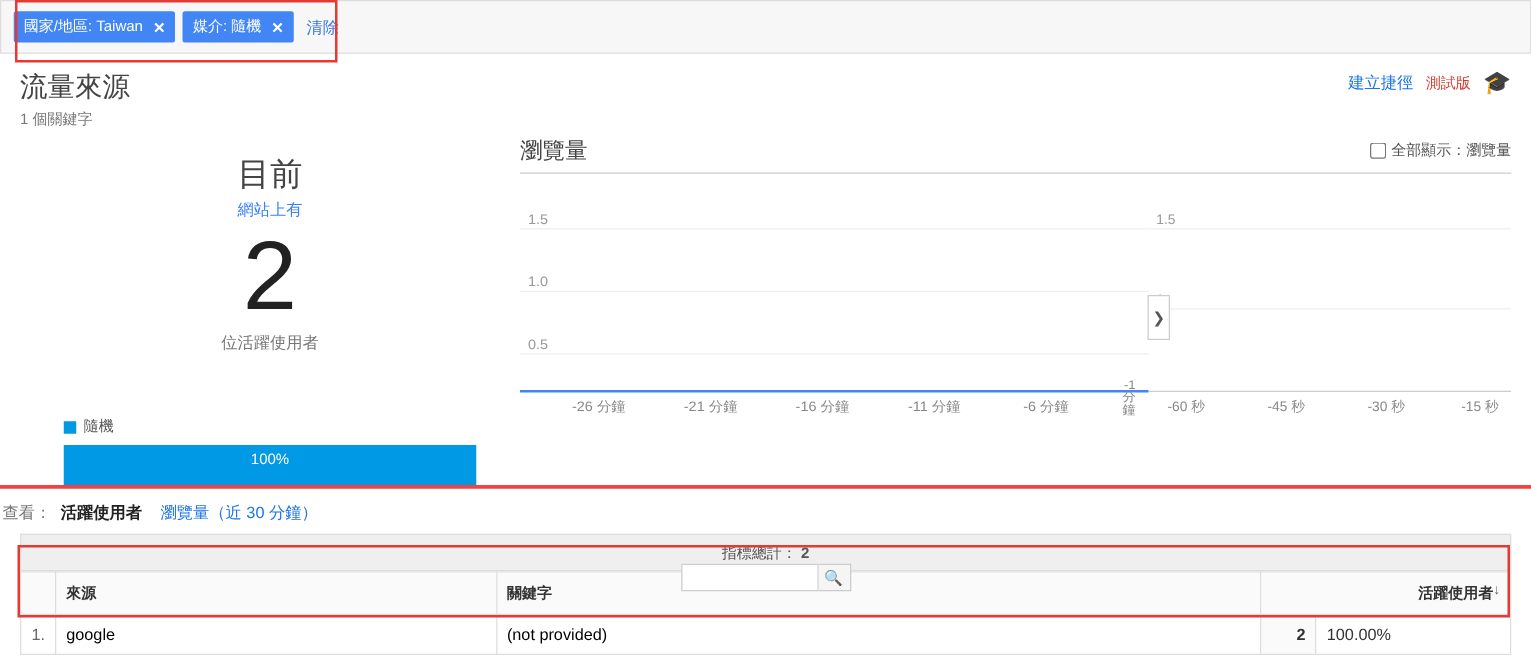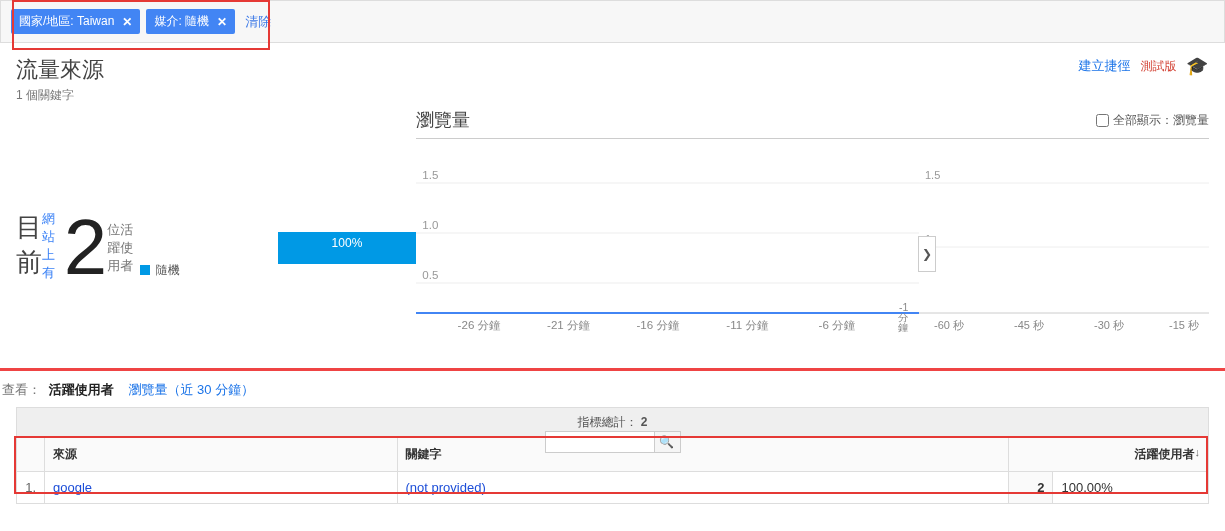--- a/index.html
+++ b/index.html
@@ -10,21 +10,21 @@
   .clear-link { color: #3b78e7; margin-left: 4px; cursor: pointer; font-size: 13px; }
   .anno-box { position: absolute; border: 2px solid #e53935; pointer-events: none; }
   .header-row { display: flex; justify-content: space-between; align-items: flex-start; padding: 12px 16px 4px 16px; }
   .page-title { font-size: 22px; font-weight: normal; color: #444; }
   .subtitle { color: #777; font-size: 12px; margin-top: 2px; }
   .header-right { display: flex; align-items: center; gap: 10px; color: #555; }
   .link-blue { color: #1a73e8; cursor: pointer; }
   .badge-beta { color: #d23f31; font-size: 12px; }
   .grad-icon { font-size: 18px; color: #555; }
   .main-flex { display: flex; padding: 0 16px; gap: 0; }
-  .left-col { width: 400px; display: flex; flex-direction: row; align-items: center; padding-top: 14px; }
+  .left-col { width: 400px; display: flex; flex-direction: column; align-items: center; padding-top: 14px; }
   .big-label { font-size: 26px; color: #444; }
   .sub-label { color: #3b82f6; font-size: 13px; margin-top: 2px; }
   .big-number { font-size: 78px; color: #222; font-weight: 300; margin: 4px 0 0 0; line-height: 1; }
   .users-label { color: #777; font-size: 13px; margin-top: 6px; }
   .legend-row { width: 330px; margin-top: 50px; display: flex; align-items: center; font-size: 12px; color: #555; }
   .legend-sq { width: 10px; height: 10px; background: #0099e5; display: inline-block; margin-right: 6px; }
   .progress-wrap { width: 330px; height: 32px; background: #eee; margin-top: 6px; position: relative; text-align: center; }
   .progress-fill { position: absolute; left: 0; top: 0; bottom: 0; background: #0099e5; width: 100%; }
   .progress-text { position: relative; color: #fff; font-size: 12px; line-height: 22px; }
   .right-col { flex: 1; padding-top: 0; }
@@ -43,21 +43,21 @@
   .view-links .active { color: #222; font-weight: bold; }
   .metric-bar { background: #efefef; border: 1px solid #ddd; margin: 8px 16px 0 16px; padding: 6px 8px; display: flex; align-items: center; justify-content: space-between; font-size: 12px; color: #555; position: relative; height: 30px; flex-direction: column; }
   .search-wrap { display: flex; align-items: center; }
   .search-input { height: 22px; width: 110px; border: 1px solid #ccc; padding: 0 4px; font-size: 12px; }
   .search-btn { height: 22px; width: 26px; border: 1px solid #ccc; border-left: none; background: #f5f5f5; cursor: pointer; font-size: 12px; display: flex; align-items: center; justify-content: center; }
   table.data { width: calc(100% - 32px); margin: 0 16px 16px 16px; border-collapse: collapse; font-size: 13px; }
   table.data th { background: #fafafa; border: 1px solid #ddd; text-align: left; padding: 8px; font-weight: bold; color: #333; font-size: 12px; }
   table.data th.right { text-align: right; }
   table.data td { border: 1px solid #ddd; padding: 8px; }
   table.data td.num-cell { text-align: right; background: #fafafa; font-weight: bold; }
-  .row-link { color: #1d4ed8; cursor: pointer; text-align: right; }
+  .row-link { color: #000000; cursor: pointer; text-align: right; }
   .sort-arrow { float: right; color: #666; font-size: 11px; }
   .anno-chips { left: 12px; top: 0px; width: 258px; height: 50px; }
   .anno-table { left: 14px; top: 436px; width: 1194px; height: 58px; }
 </style>
 </head>
 <body>
 
 <div class="topbar">
   <span class="chip">
     <span>國家/地區: Taiwan</span>

